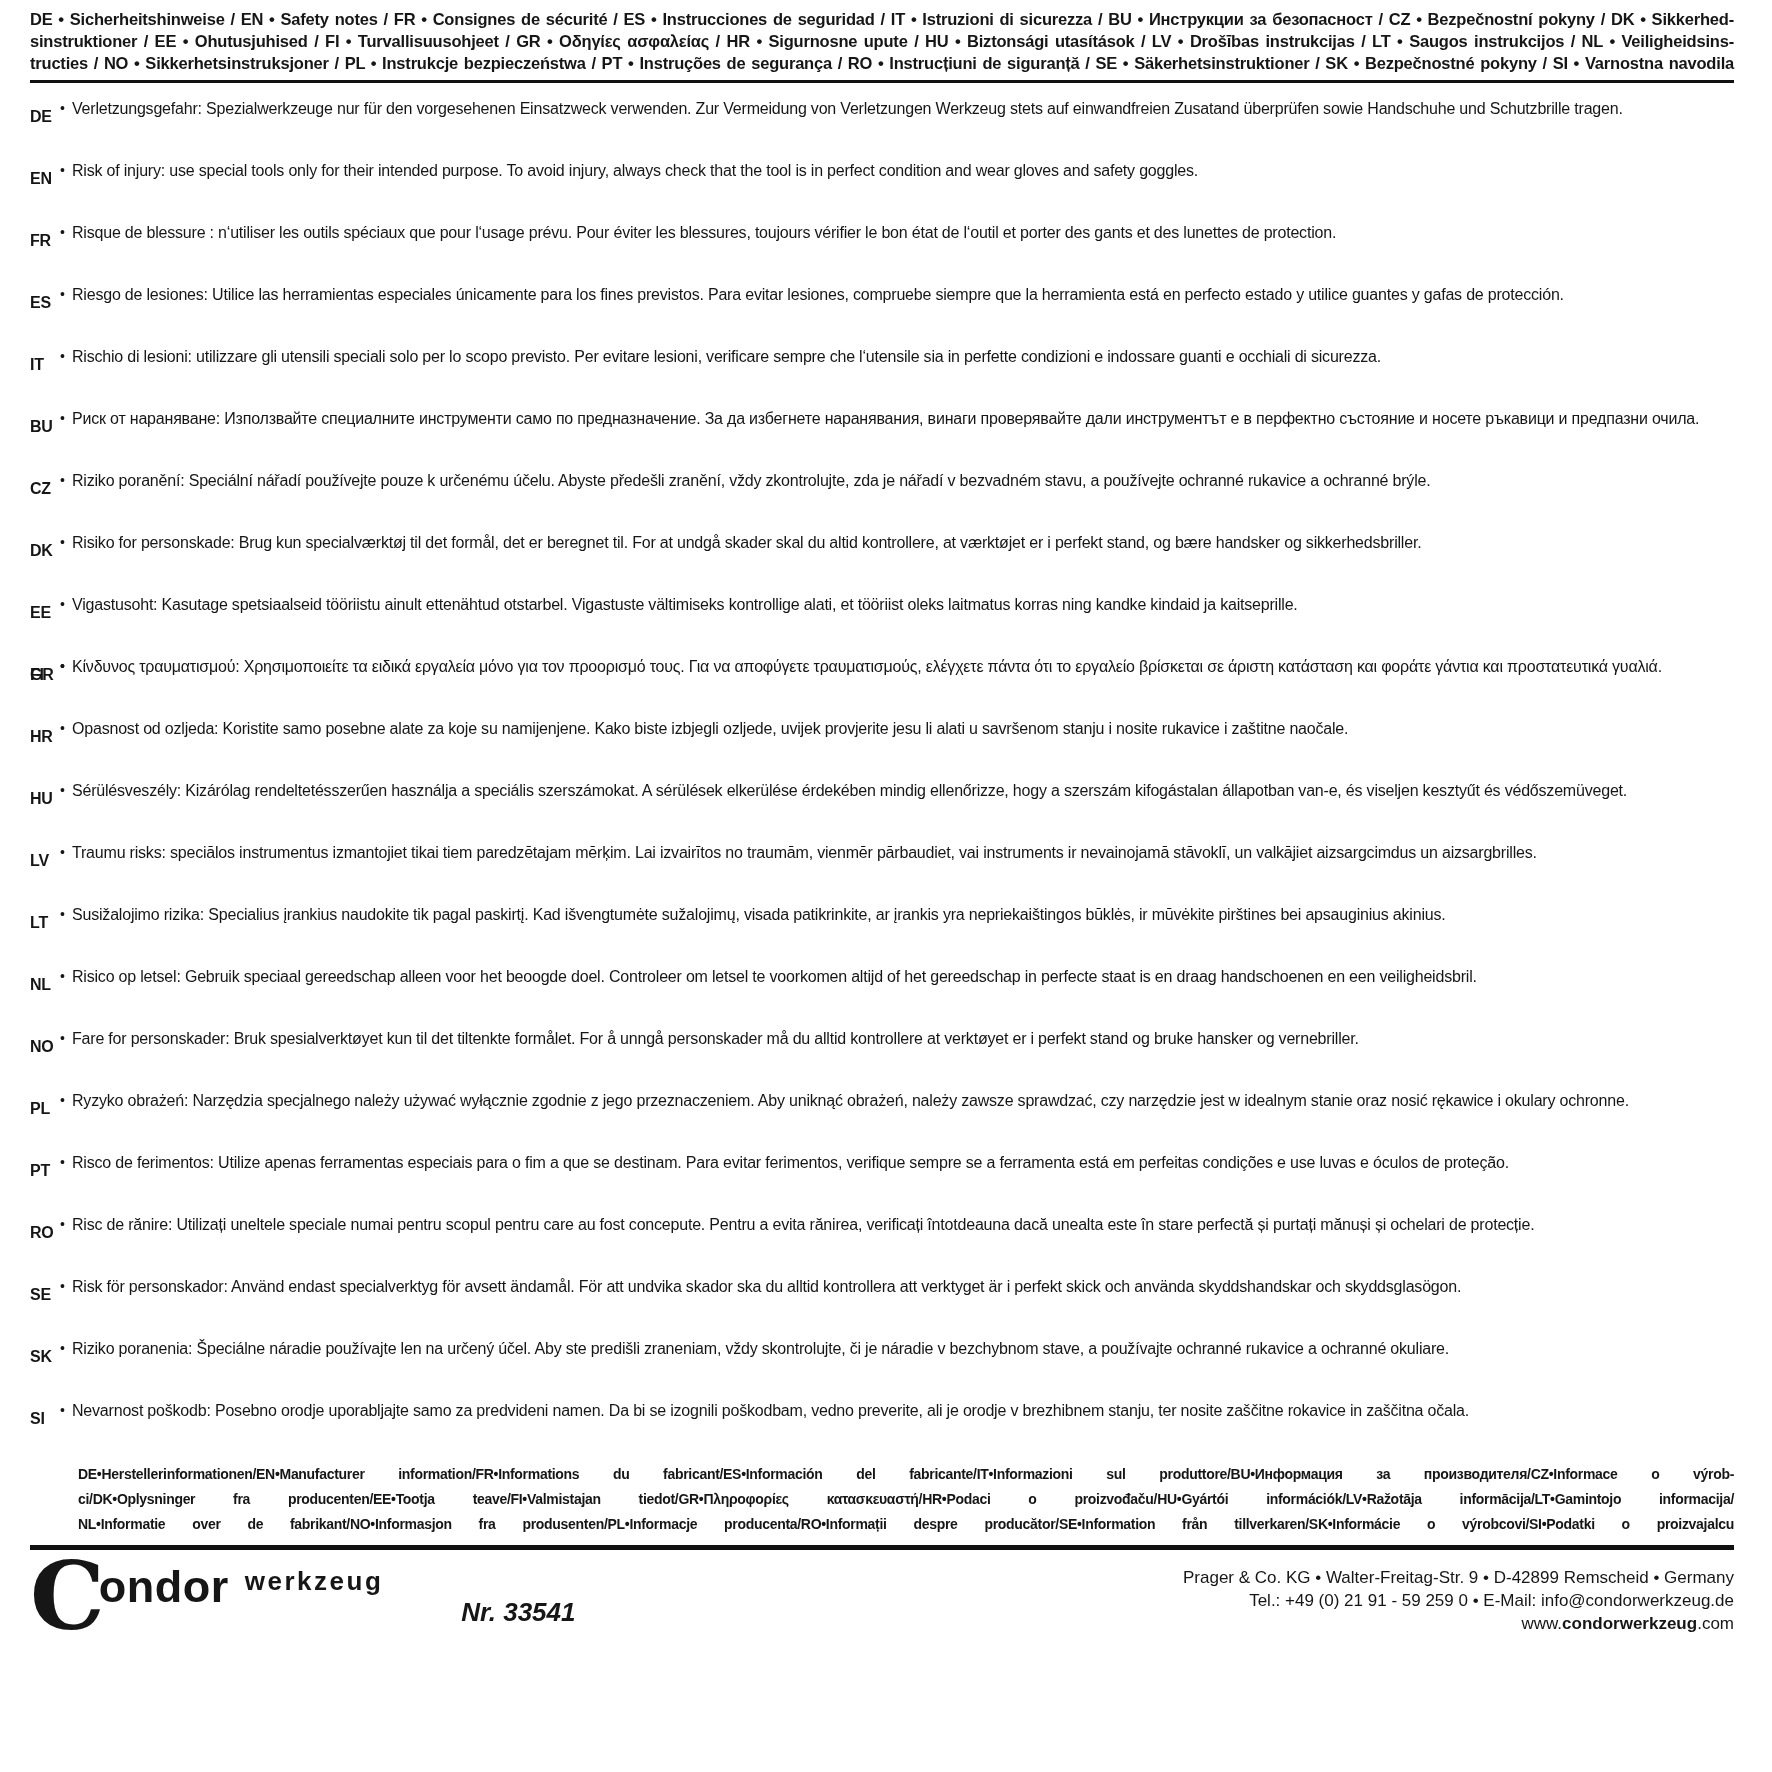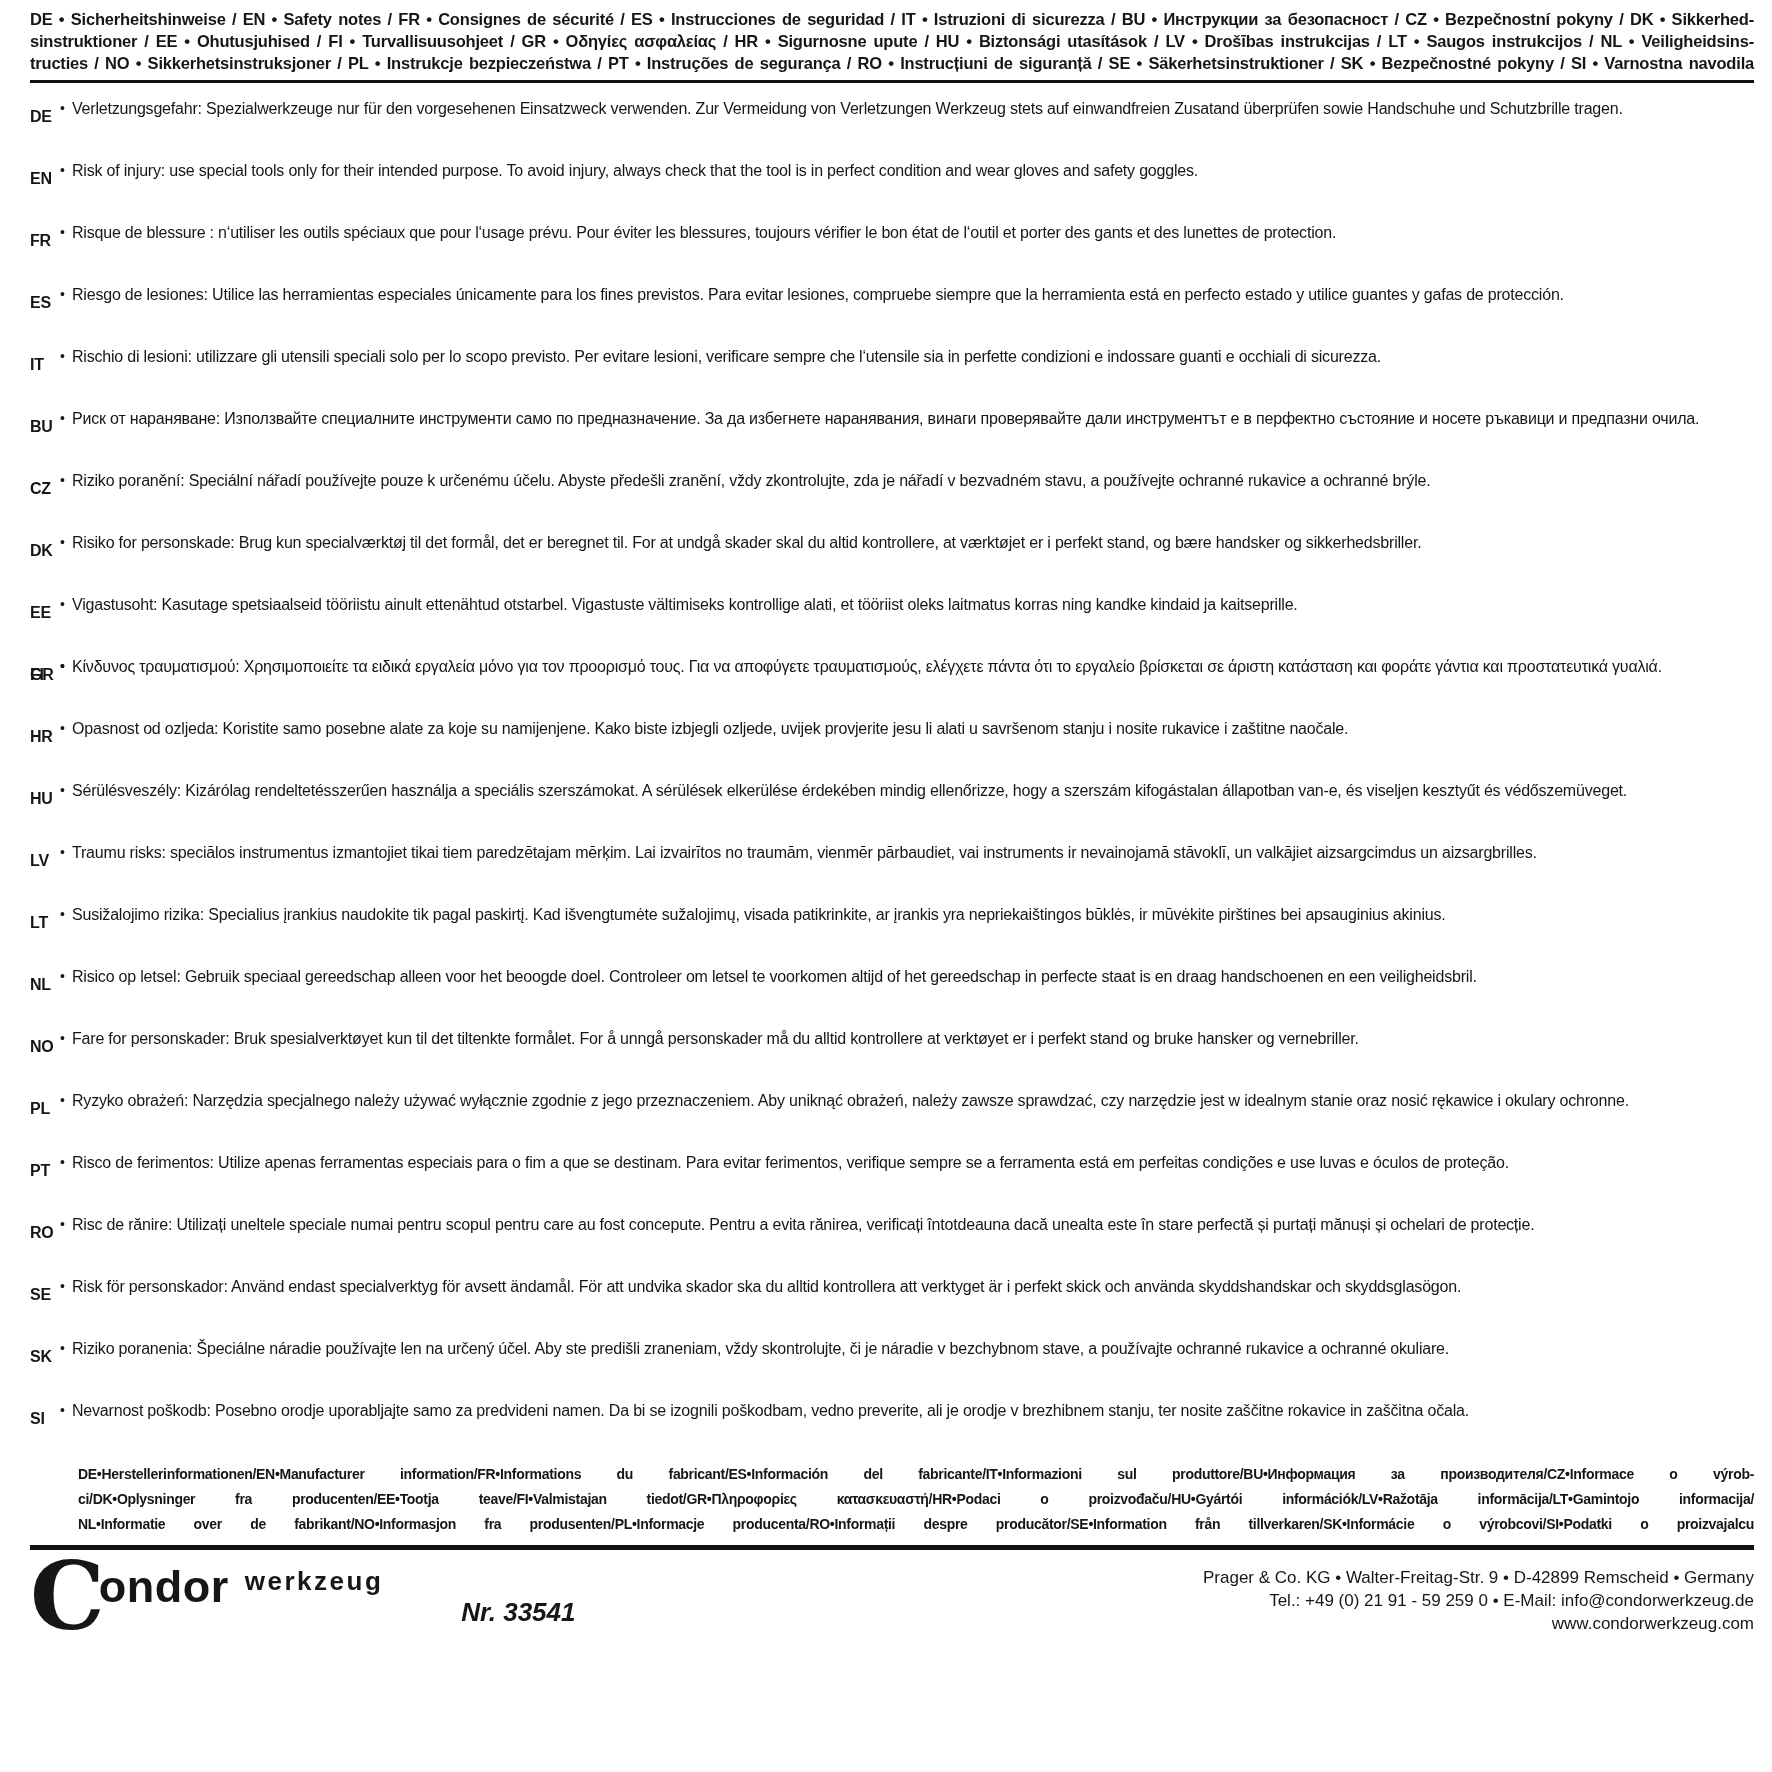--- a/index.html
+++ b/index.html
@@ -2,21 +2,21 @@
 <html><head>
 <meta charset="utf-8">
 <style>
   html, body { margin: 0; padding: 0; background: #ffffff; }
   body {
     width: 1772px; height: 1772px; overflow: hidden;
     color: #161616;
     font-family: "Liberation Sans", sans-serif;
     -webkit-font-smoothing: antialiased;
   }
-  .page { box-sizing: border-box; width: 1772px; height: 1772px; padding: 8px 18px 0 30px; }
+  .page { box-sizing: border-box; width: 1772px; height: 1772px; padding: 8px 38px 0 30px; }
 
   
   .header { font-weight: bold; font-size: 16.5px; letter-spacing: -0.2px; line-height: 22px; }
   .header-line { text-align: justify; text-align-last: justify; }
   .rule-top { border-bottom: 3px solid #111; margin-top: 6px; margin-bottom: 15px; }
 
   
   .note {
     position: relative; padding-left: 42px; margin: 0 0 40px 0;
     font-size: 16px; letter-spacing: -0.2px; line-height: 22px;
@@ -35,21 +35,21 @@
   .logo { display: flex; align-items: flex-start; }
   .logo-c {
     font-family: "DejaVu Serif", serif; font-weight: bold;
     font-size: 94px; line-height: 72px; letter-spacing: -2px;
   }
   .logo-stack { display: flex; flex-direction: row; margin-left: -4px; padding-top: 8px; }
   .logo-ondor { font-weight: bold; font-size: 45px; line-height: 38px; letter-spacing: 0.5px; }
   .logo-werkzeug { font-weight: bold; font-size: 26px; line-height: 26px; letter-spacing: 2.5px; margin-left: 16px; }
   .part-number { font-weight: bold; font-style: italic; font-size: 26px; margin-left: 78px; padding-bottom: 4px; }
   .address { text-align: right; font-size: 17px; line-height: 23px; padding-top: 6px; }
-  .address .site-bold { font-weight: normal; text-align: right; }
+  .address .site-bold { font-weight: bold; text-align: right; }
 </style>
 </head>
 <body>
 
 <div class="page">
 
   <div class="header">
     <div class="header-line">DE • Sicherheitshinweise / EN • Safety notes / FR • Consignes de sécurité / ES • Instrucciones de seguridad / IT • Istruzioni di sicurezza / BU • Инструкции за безопасност / CZ • Bezpečnostní pokyny / DK • Sikkerhed-</div>
     <div class="header-line">sinstruktioner / EE • Ohutusjuhised / FI • Turvallisuusohjeet / GR • Οδηγίες ασφαλείας / HR • Sigurnosne upute / HU • Biztonsági utasítások / LV • Drošības instrukcijas / LT • Saugos instrukcijos / NL • Veiligheidsins-</div>
     <div class="header-line">tructies / NO • Sikkerhetsinstruksjoner / PL • Instrukcje bezpieczeństwa / PT • Instruções de segurança / RO • Instrucțiuni de siguranță / SE • Säkerhetsinstruktioner / SK • Bezpečnostné pokyny / SI • Varnostna navodila</div>

